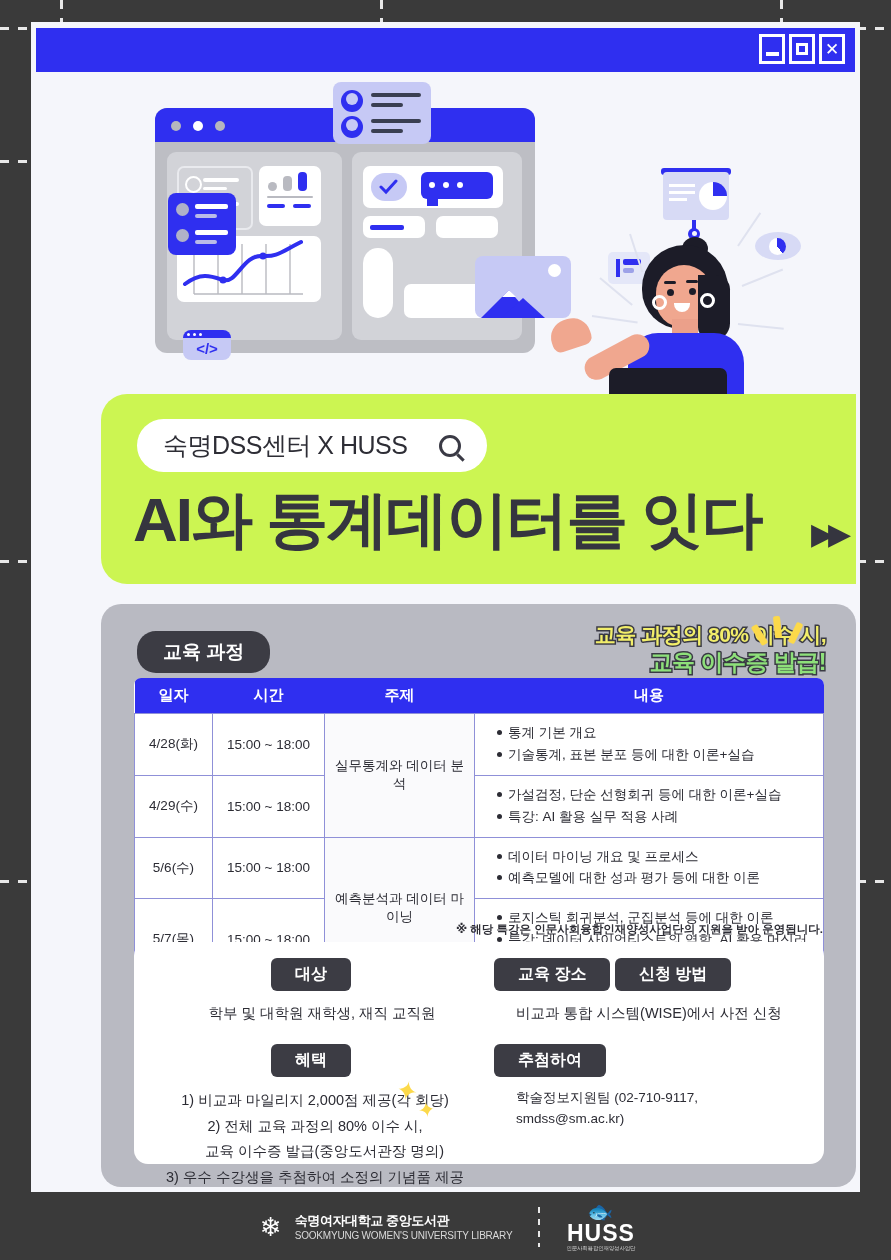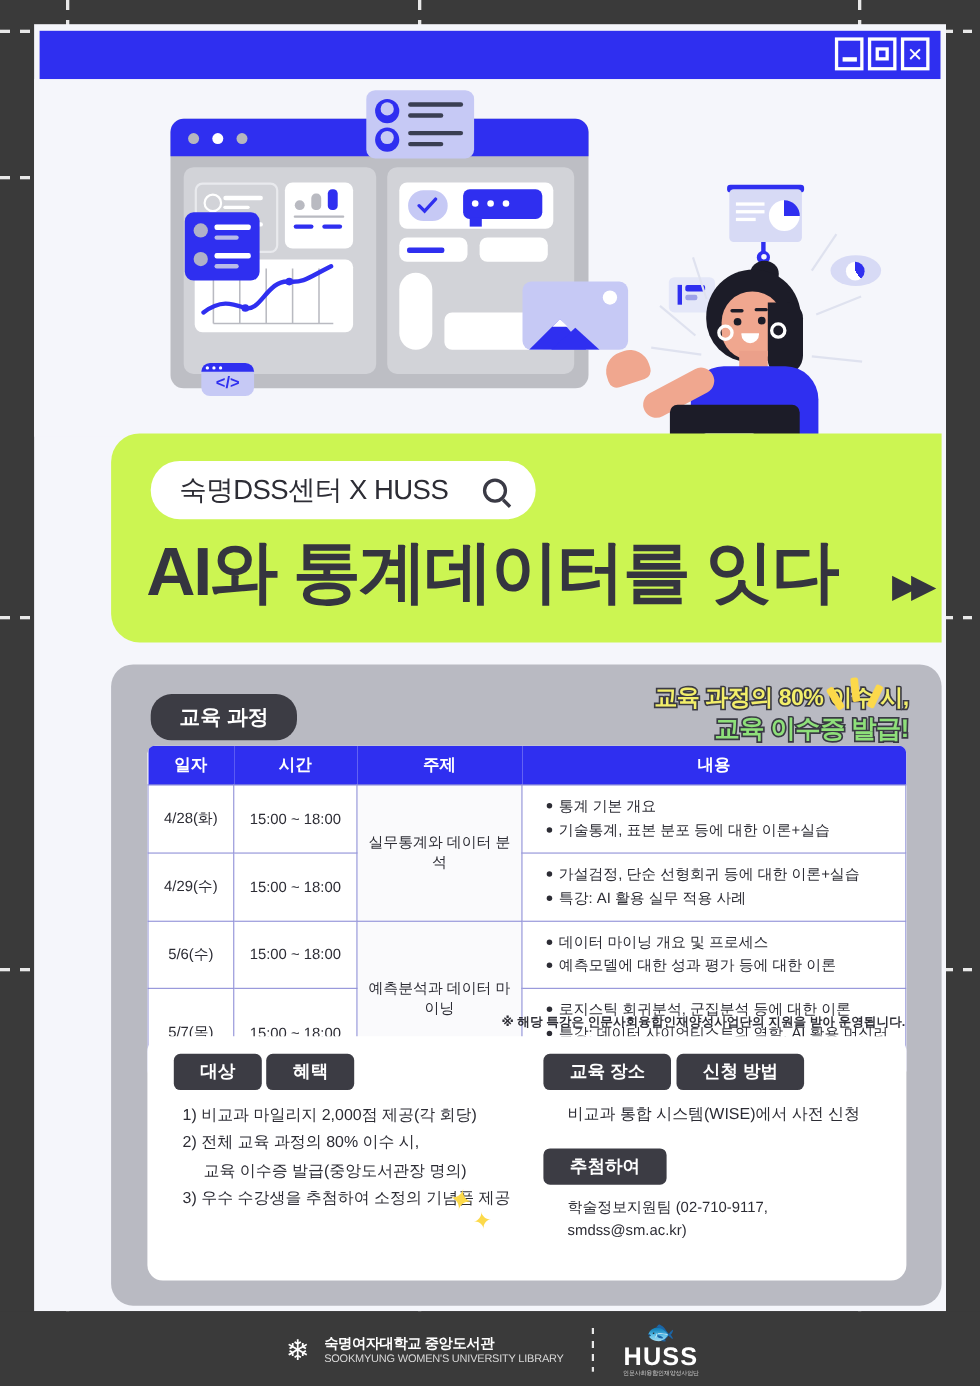--- a/index.html
+++ b/index.html
@@ -96,21 +96,21 @@
   tbody td{border:1px solid #8f90d8;font-size:13.5px;color:#2c2c34;padding:7px 8px;vertical-align:middle;background:#fff;}
   td.c{text-align:center;}
   td.topic{text-align:center;font-size:13.5px;background:#fafafc;}
   td.content ul{margin:0;padding-left:14px;list-style:none;}
   td.content li{position:relative;padding-left:11px;margin:3px 0;line-height:1.4;}
   td.content li:before{content:"";position:absolute;left:0;top:6px;width:5px;height:5px;background:#2c2c34;border-radius:50%;}
   .note{position:absolute;right:33px;top:318px;font-size:11.5px;color:#2e2e36;font-weight:bold;}
 
   .infocard{position:absolute;left:33px;top:338px;width:690px;height:222px;background:#fff;border-radius:14px;}
   .col{position:absolute;top:16px;}
-  .colL{left:24px;width:330px;}
+  .colL{left:12px;width:330px;text-align:center;}
   .colR{left:360px;width:310px;}
   .tag-sm{display:inline-flex;align-items:center;justify-content:center;background:#3c3c44;color:#fff;
           border-radius:6px;font-size:16px;font-weight:bold;padding:6px 24px;}
   .body-txt{font-size:14.5px;color:#2c2c34;margin:11px 0 20px 22px;line-height:1.55;}
   .benefit{font-size:14.5px;color:#2c2c34;margin:11px 0 0 8px;line-height:1.75;}
   .star{position:absolute;color:#fcd94a;font-size:26px;}
 
   
   .footer{position:absolute;left:0;bottom:0;width:891px;height:68px;background:#3a3a3a;}
   .flogos{position:absolute;left:0;bottom:8px;width:891px;display:flex;align-items:center;justify-content:center;gap:26px;}
@@ -384,20 +384,21 @@
           </td>
         </tr>
       </tbody>
     </table>
 
     <div class="note">※ 해당 특강은 인문사회융합인재양성사업단의 지원을 받아 운영됩니다.</div>
 
     <div class="infocard">
       <div class="col colL">
         <div class="tag-sm">대상</div>
+        <div class="body-txt">학부 및 대학원 재학생, 재직 교직원</div>
         <div class="tag-sm">혜택</div>
         <div class="benefit">
           <div>1) 비교과 마일리지 2,000점 제공(각 회당)</div>
           <div>2) 전체 교육 과정의 80% 이수 시,</div>
           <div style="margin-left:19px;">교육 이수증 발급(중앙도서관장 명의)</div>
           <div>3) 우수 수강생을 추첨하여 소정의 기념품 제공</div>
         </div>
         <div class="star" style="left:250px;top:118px;transform:rotate(12deg);">✦</div>
         <div class="star" style="left:272px;top:140px;font-size:21px;transform:rotate(-8deg);">✦</div>
       </div>

